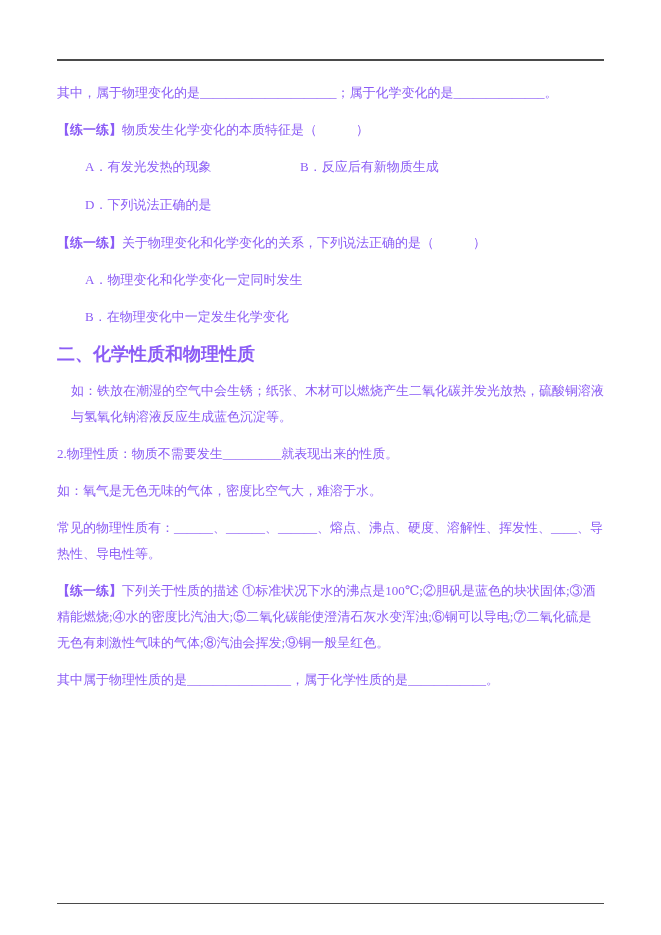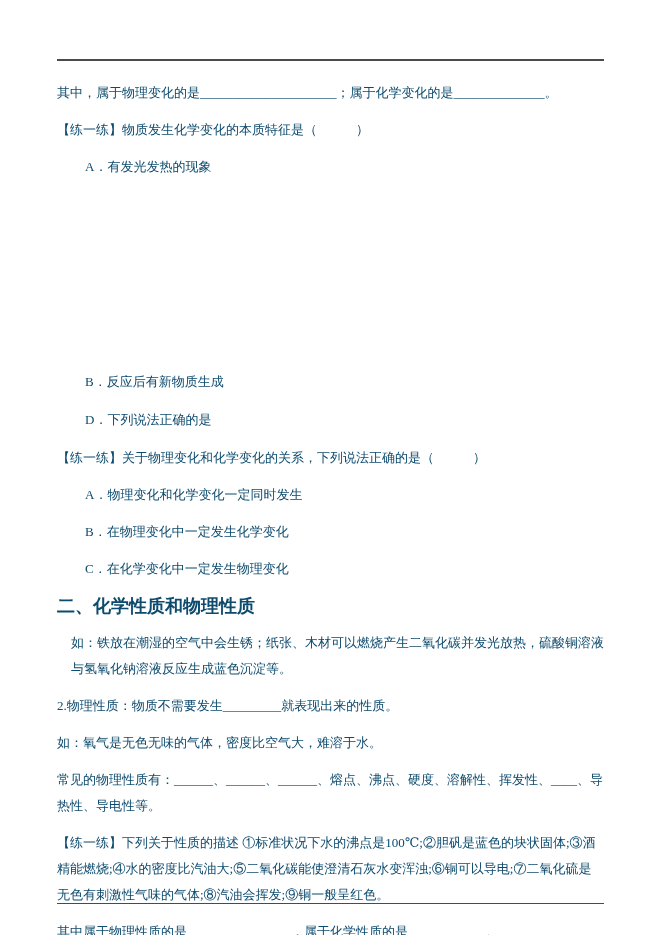--- a/index.html
+++ b/index.html
@@ -3,21 +3,21 @@
 <meta charset="utf-8">
 <style>
   * { box-sizing: border-box; }
   html, body { margin: 0; padding: 0; }
   body { background: #ffffff; }
   .page {
     position: relative;
     width: 661px;
     height: 935px;
     background: #ffffff;
-    color: #0c4a6e;
+    color: #8b5cf6;
     font-family: "Liberation Serif", "DejaVu Serif", serif;
     font-size: 13px;
     overflow: hidden;
   }
   .rule-top {
     position: absolute;
     left: 57px;
     width: 547px;
     top: 59px;
     border-top: 2px solid #4a4a4a;
@@ -34,30 +34,29 @@
     left: 57px;
     top: 80px;
     width: 547px;
   }
   .para {
     margin: 0 0 11px 0;
     line-height: 26px;
     white-space: pre-wrap;
     word-break: break-all;
   }
-  .bold { font-weight: normal; }
+  .bold { font-weight: bold; }
   .heading { font-weight: bold; font-size: 18px; }
   .indent1 { padding-left: 14px; }
   .opt-row {
     display: flex;
     padding-left: 28px;
     margin: 0 0 12px 0;
     line-height: 26px;
     white-space: pre-wrap;
-    flex-direction: column;
   }
   .opt-col1 { flex: 0 0 215px; width: 215px; }
   .opt-single { padding-left: 28px; }
 </style>
 </head>
 <body>
 
 <div class="page">
 
   <div class="rule-top"></div>
@@ -74,21 +73,20 @@
     </div>
 
     <div class="opt-row">
       <span>D．下列说法正确的是</span>
     </div>
 
     <p class="para"><span class="bold">【练一练】</span><span>关于物理变化和化学变化的关系，下列说法正确的是（　　　）</span></p>
 
     <p class="para opt-single">A．物理变化和化学变化一定同时发生</p>
     <p class="para opt-single">B．在物理变化中一定发生化学变化</p>
-    <p class="para opt-single">C．在化学变化中一定发生物理变化</p>
 
     <p class="para heading">二、化学性质和物理性质</p>
 
 
     <p class="para indent1">如：铁放在潮湿的空气中会生锈；纸张、木材可以燃烧产生二氧化碳并发光放热，硫酸铜溶液与氢氧化钠溶液反应生成蓝色沉淀等。</p>
 
 
     <p class="para">2.物理性质：物质不需要发生_________就表现出来的性质。</p>
 
     <p class="para">如：氧气是无色无味的气体，密度比空气大，难溶于水。</p>

